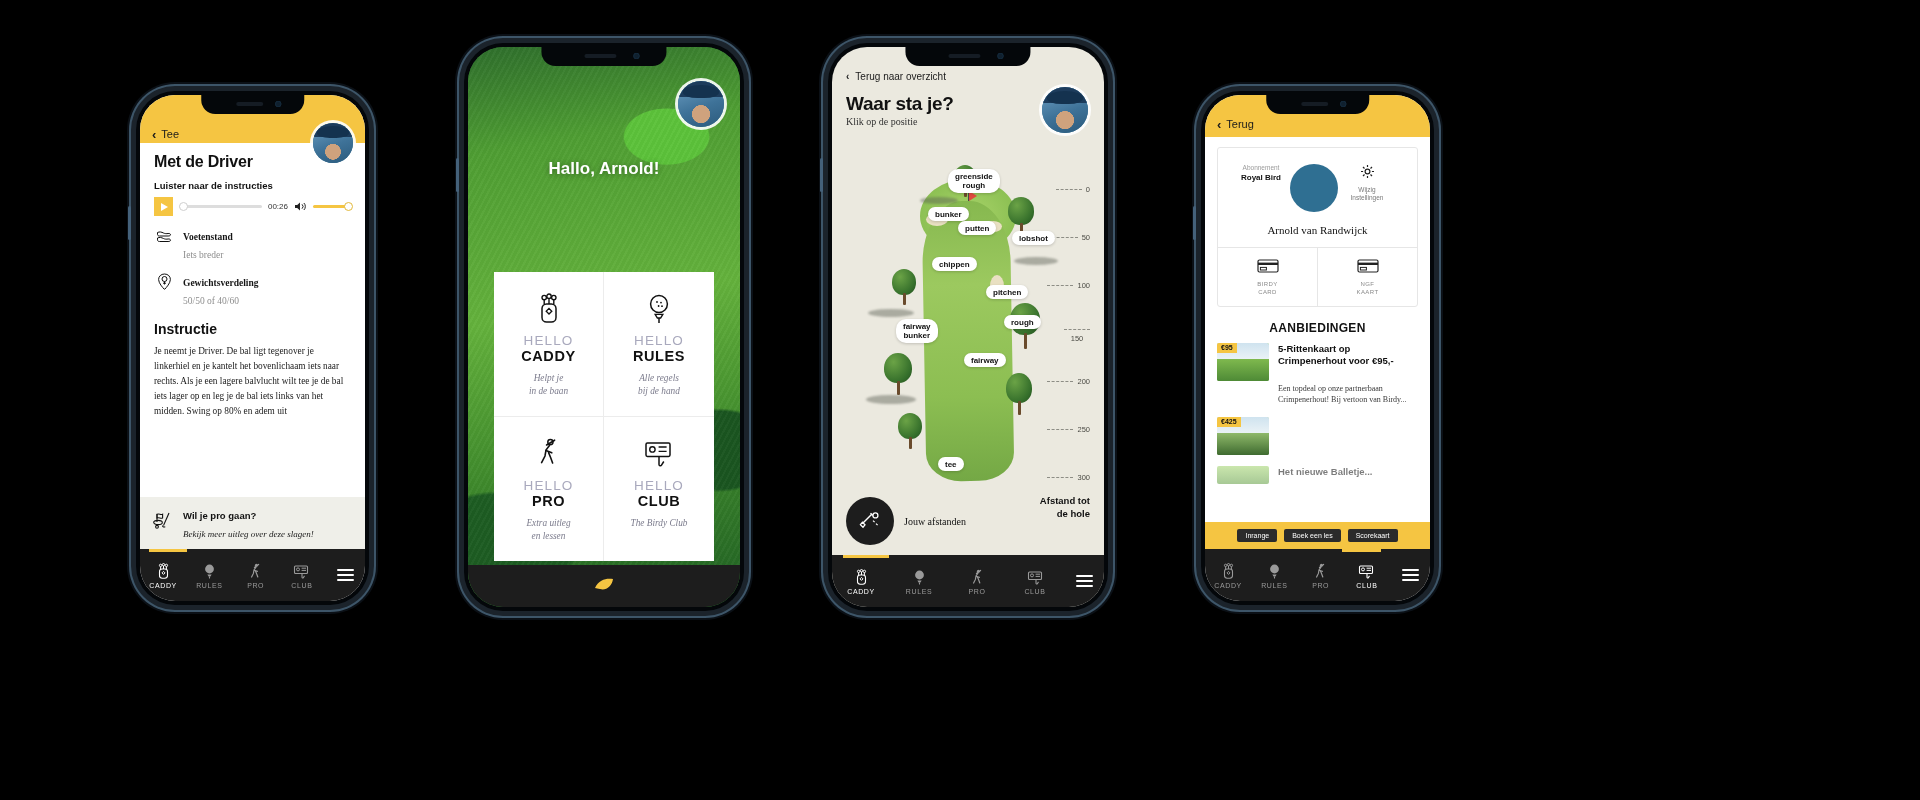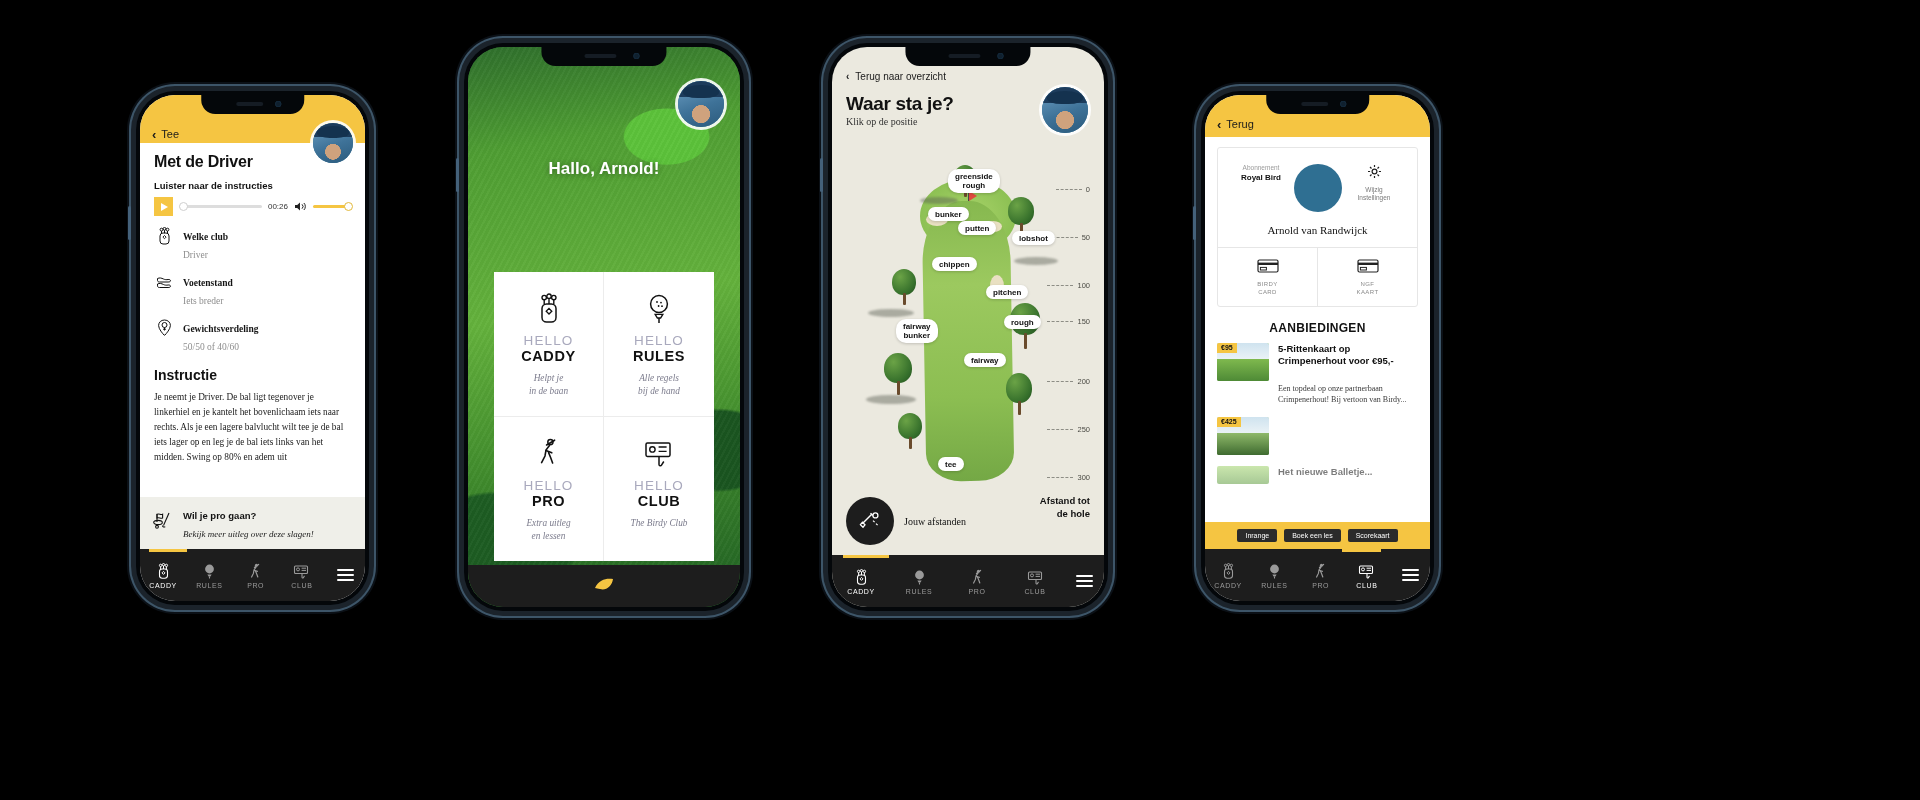--- a/index.html
+++ b/index.html
@@ -152,21 +152,21 @@
   .jouw { position:absolute; left:14px; bottom:62px; display:flex; align-items:center; gap:10px; z-index:14; }
   .jbtn { width:48px; height:48px; border-radius:50%; background:#1d1d1d;
           display:flex; align-items:center; justify-content:center; }
   .jtxt { font-size:10px; color:#111; font-family:"Liberation Serif", serif; }
 
   
   #p4 { left:1196px; top:86px; width:243px; height:524px; }
   #p4 .screen { background:#fff; }
   #p4 .hdr { height:42px; }
   .card { margin:10px 12px 0; border:1px solid #e6e6e6; border-radius:3px; }
-  .card .top { display:flex; align-items:flex-start; justify-content:space-between;
+  .card .top { display:flex; align-items:flex-start; justify-content:flex-start;
                padding:16px 14px 12px; position:relative; }
   .mini { text-align:center; }
   .mini .m1 { font-size:6.5px; color:#9a9a9a; }
   .mini .m2 { font-size:8px; font-weight:700; color:#111; margin-top:2px; }
   .mini .m3 { font-size:6.5px; color:#7a7a7a; line-height:1.25; margin-top:3px; }
   .bigav { width:48px; height:48px; border-radius:50%; overflow:hidden; position:relative;
            background:#2f6f92; box-shadow:0 0 0 2px #fff; }
   .uname { text-align:center; font-size:11px; color:#111; padding:0 0 11px;
            font-family:"Liberation Serif", serif; }
   .cardrow { display:flex; border-top:1px solid #e6e6e6; }
@@ -236,36 +236,20 @@
               </svg>
           </span>
           <div class="vol">
             <div class="knob"></div>
           </div>
         </div>
 
         <div>
           <div class="spec">
             <span class="si">
-              <svg width="15" height="18" viewBox="0 0 15 18">
-                  <rect x="3" y="6" width="9" height="11" rx="3" stroke="#111" fill="none" stroke-width="1"></rect>
-                  <path d="M7.5 8.5l1.6 1.6-1.6 1.6-1.6-1.6z" stroke="#111" fill="none" stroke-width=".9"></path>
-                  <circle cx="4.5" cy="2.6" r="1.4" stroke="#111" fill="none" stroke-width="1"></circle>
-                  <circle cx="7.5" cy="1.8" r="1.4" stroke="#111" fill="none" stroke-width="1"></circle>
-                  <circle cx="10.5" cy="2.6" r="1.4" stroke="#111" fill="none" stroke-width="1"></circle>
-                  <path d="M4.5 4v2.2M7.5 3.2v3M10.5 4v2.2" stroke="#111" stroke-width="1"></path>
-                </svg>
-            </span>
-            <span>
-              <span class="st">Welke club</span><br>
-              <span class="sv">Driver</span>
-            </span>
-          </div>
-          <div class="spec">
-            <span class="si">
               <svg width="17" height="17" viewBox="0 0 17 17">
                   <path d="M1.5 5.5c2-1 4-.5 6 .5 1.4.7 3 .8 4.6.5 1.3-.2 2.4.3 2.4 1.2 0 .9-1 1.3-2.4 1.3H3.5c-1.3 0-2-.6-2-1.6z" stroke="#111" fill="none" stroke-width="1"></path>
                   <path d="M1.5 11c2-1 4-.5 6 .5 1.4.7 3 .8 4.6.5 1.3-.2 2.4.3 2.4 1.2 0 .9-1 1.3-2.4 1.3H3.5c-1.3 0-2-.6-2-1.6z" stroke="#111" fill="none" stroke-width="1"></path>
                 </svg>
             </span>
             <span>
               <span class="st">Voetenstand</span><br>
               <span class="sv">Iets breder</span>
             </span>
           </div>
@@ -523,21 +507,21 @@
               <span class="num">0</span>
             </div>
           <div class="tick" style="top:58px;">
               <span class="dash"></span>
               <span class="num">50</span>
             </div>
           <div class="tick" style="top:106px;">
               <span class="dash"></span>
               <span class="num">100</span>
             </div>
-          <div class="tick" style="top:142px;">
+          <div class="tick" style="top:154px;flex-direction:column;">
               <span class="dash"></span>
               <span class="num">150</span>
             </div>
           <div class="tick" style="top:202px;">
               <span class="dash"></span>
               <span class="num">200</span>
             </div>
           <div class="tick" style="top:250px;">
               <span class="dash"></span>
               <span class="num">250</span>

